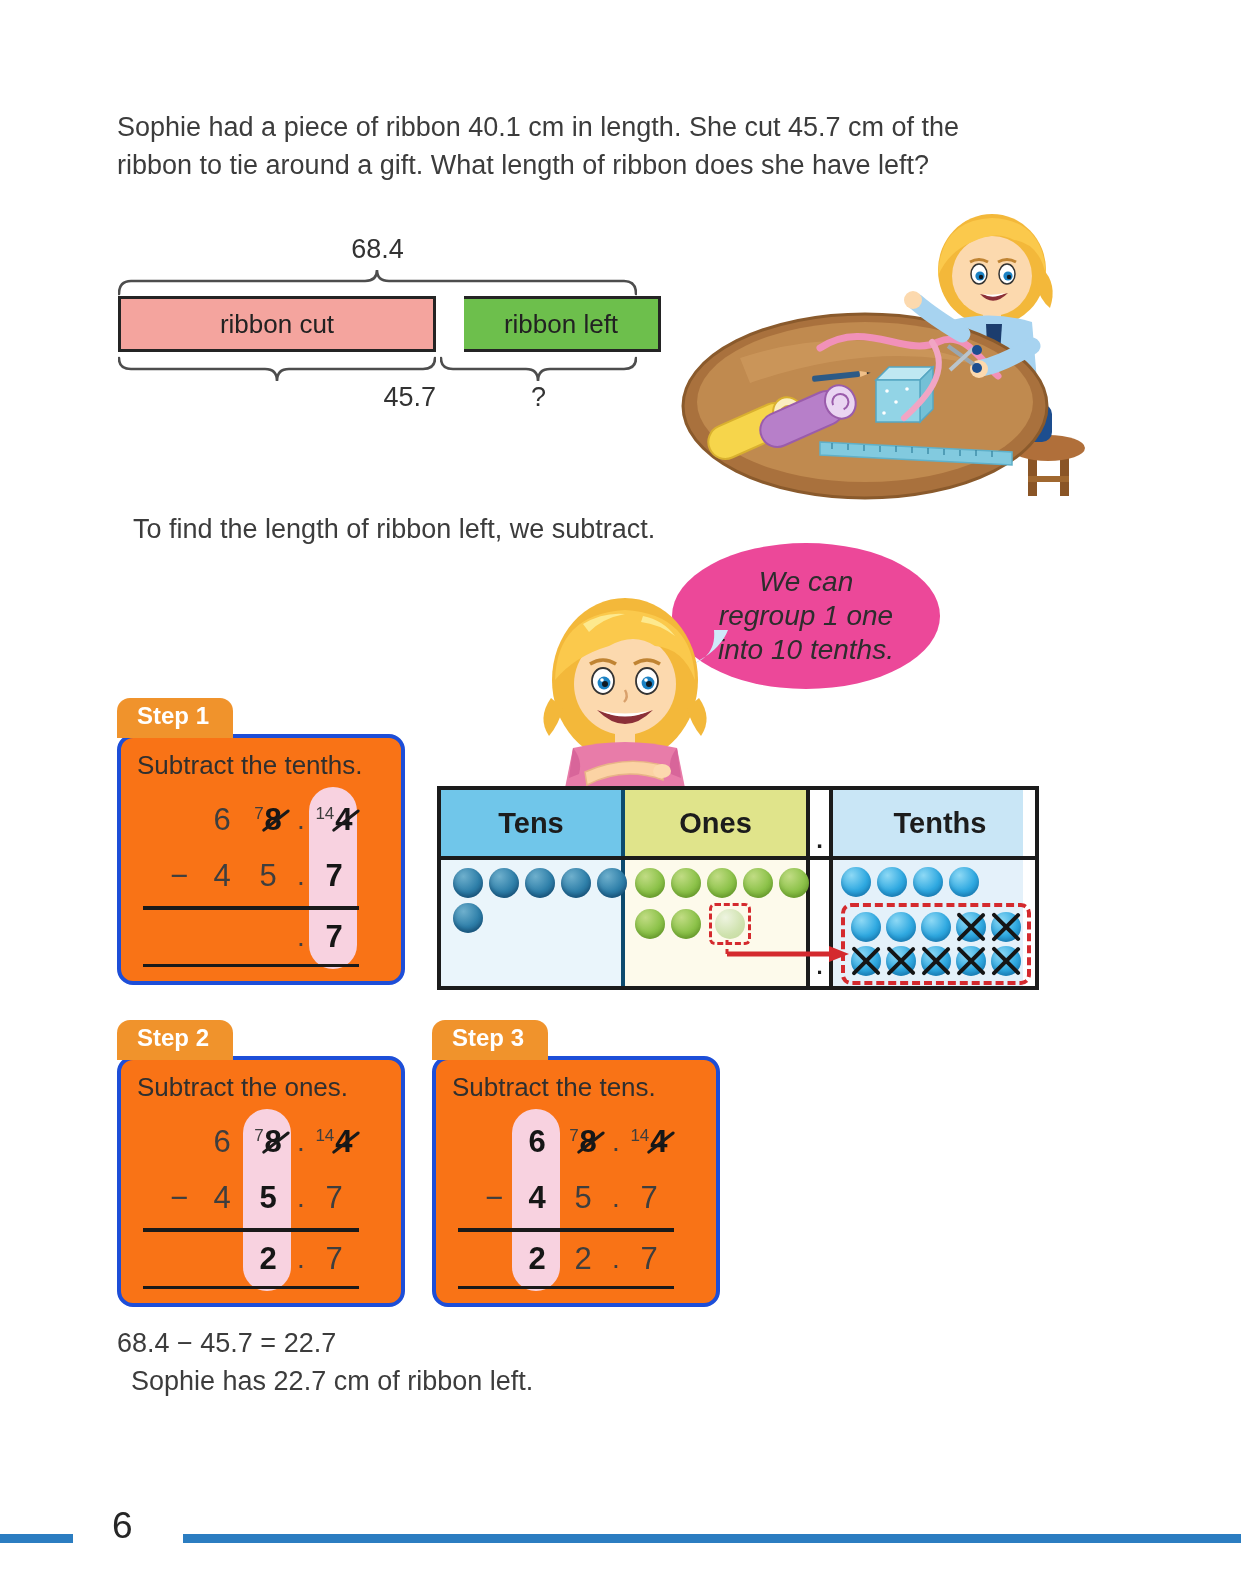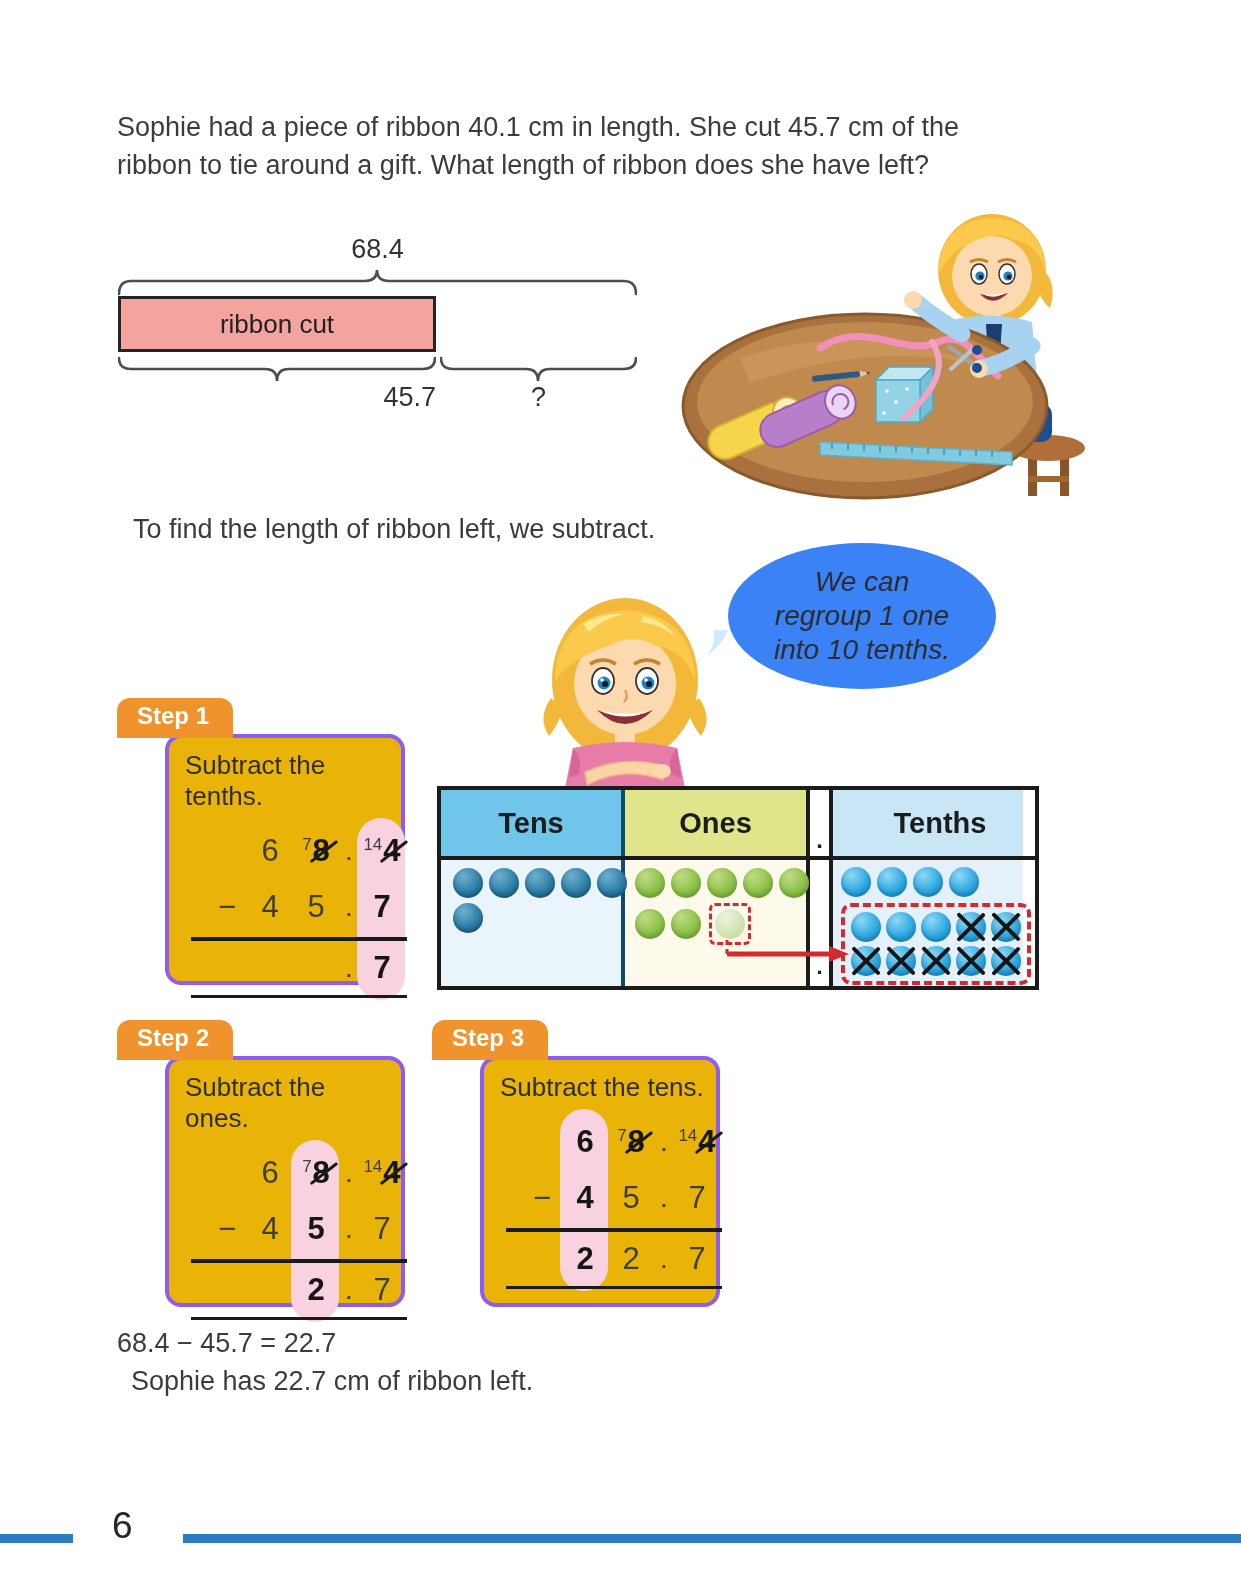--- a/index.html
+++ b/index.html
@@ -18,21 +18,21 @@
   .bm-seg.cut{width:312px;}
   .bm-seg.left{width:194px;border-left:none;}
   .bm-val{font-size:27px;color:#333;text-align:center;}
   .v-cut{left:118px;top:382px;width:318px;text-align:right;}
   .v-left{left:440px;top:382px;width:197px;}
 
   
   .intro{left:133px;top:514px;width:700px;font-size:27px;color:#3c3c3c;}
 
   
-  .bubble{left:728px;top:543px;width:268px;height:146px;background:#3b82f6;border-radius:50%;
+  .bubble{left:672px;top:543px;width:268px;height:146px;background:#ec4899;border-radius:50%;
           display:flex;align-items:center;justify-content:center;text-align:center;z-index:1;}
   .bubble-text{font-style:italic;font-size:28px;line-height:34px;color:#2d2d2d;}
   .bubble-tail{left:680px;top:628px;z-index:1;}
 
   
   .pv-chart{left:437px;top:786px;width:602px;height:204px;border:4px solid #1b1b1b;background:#fff;
             box-sizing:border-box;display:flex;flex-direction:column;z-index:3;}
   .pv-head{display:flex;height:66px;border-bottom:4px solid #1b1b1b;flex:none;}
   .pv-body{display:flex;flex:1;position:relative;}
   .pv-col{box-sizing:border-box;}
@@ -66,22 +66,22 @@
   .counter.crossed::after{transform:translateY(-50%) rotate(-45deg);}
   .regroup-wrap{display:inline-flex;border:3px dashed #d42a2e;border-radius:6px;padding:3px;margin-left:2px;}
   .tenths-group{display:inline-block;border:4px dashed #d42a2e;border-radius:10px;padding:5px 6px 1px 6px;margin-top:1px;}
   .tenths-group .crow{gap:5px;margin-bottom:4px;}
   .chart-arrow{position:absolute;left:0;top:0;pointer-events:none;}
 
   
   .step-card{position:absolute;width:288px;z-index:3;}
   .step-tab{display:inline-block;background:#f0932c;color:#fff;font-weight:bold;font-size:24px;
             padding:4px 24px 8px 20px;border-radius:13px 13px 0 0;margin-left:0;position:relative;z-index:2;}
-  .step-body{border:4px solid #8b5cf6;border-radius:16px;background:#eab308;margin-top:-4px;
-             padding:12px 12px 16px 16px;position:relative;z-index:1;height:215px;box-sizing:content-box;margin-left:48px;}
+  .step-body{border:4px solid #1d4ed8;border-radius:16px;background:#f97316;margin-top:-4px;
+             padding:12px 12px 16px 16px;position:relative;z-index:1;height:215px;box-sizing:content-box;}
   .step-instruction{font-size:26px;color:#2f2f2f;margin-bottom:10px;}
   .sum{position:relative;margin-left:22px;width:198px;}
   .srow{display:flex;align-items:center;position:relative;z-index:1;}
   .srow.r1{height:58px;}
   .srow.r2{height:54px;}
   .srow.r3{height:48px;}
   .c{width:46px;text-align:center;font-size:31px;color:#3e3e3e;}
   .c.sign{width:40px;}
   .c.dot{width:20px;font-size:28px;}
   .b{font-weight:bold;color:#161616;}
@@ -117,20 +117,23 @@
     <div>ribbon to tie around a gift. What length of ribbon does she have left?</div>
   </div>
 
   <div class="abs bm-total">68.4</div>
   <svg class="abs illus" style="left:118px;top:268px;" width="519" height="28">
     <path d="M1,26 Q1,13 13,13 L247,13 Q259,13 259,2 Q259,13 271,13 L506,13 Q518,13 518,26" stroke="#4d4d4d" stroke-width="2.6" fill="none" stroke-linecap="round"></path>
   </svg>
   <div class="abs bm-bar">
     <div class="bm-seg cut" style="background:#f4a49e">
       <span>ribbon cut</span>
+    </div>
+    <div class="bm-seg left" style="background:#6dbf4c">
+      <span>ribbon left</span>
     </div>
   </div>
   <svg class="abs illus" style="left:118px;top:356px;" width="318" height="28">
     <path d="M1,2 Q1,13 13,13 L147,13 Q159,13 159,25 Q159,13 171,13 L305,13 Q317,13 317,2" stroke="#4d4d4d" stroke-width="2.6" fill="none" stroke-linecap="round"></path>
   </svg>
   <svg class="abs illus" style="left:440px;top:356px;" width="197" height="28">
     <path d="M1,2 Q1,13 13,13 L86,13 Q98,13 98,25 Q98,13 110,13 L184,13 Q196,13 196,2" stroke="#4d4d4d" stroke-width="2.6" fill="none" stroke-linecap="round"></path>
   </svg>
   <div class="abs bm-val v-cut">45.7</div>
   <div class="abs bm-val v-left">?</div>

